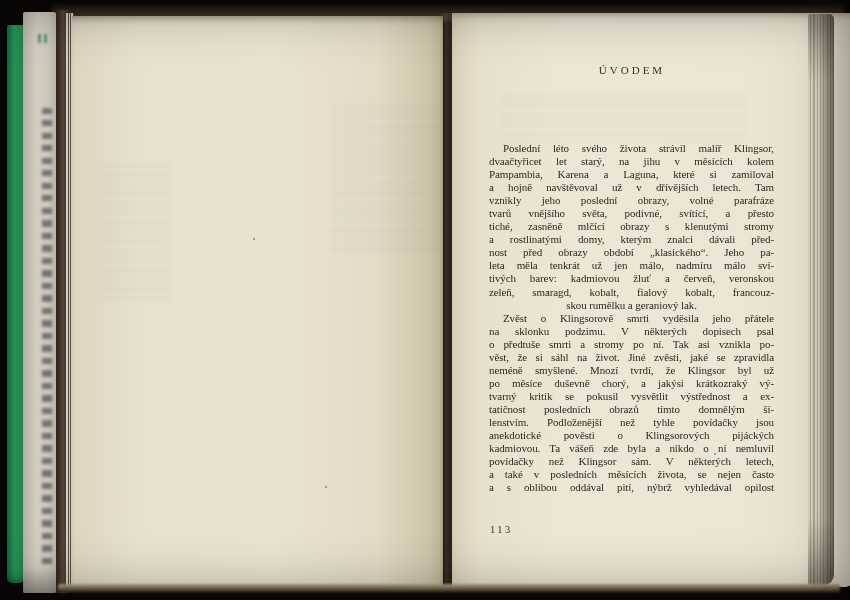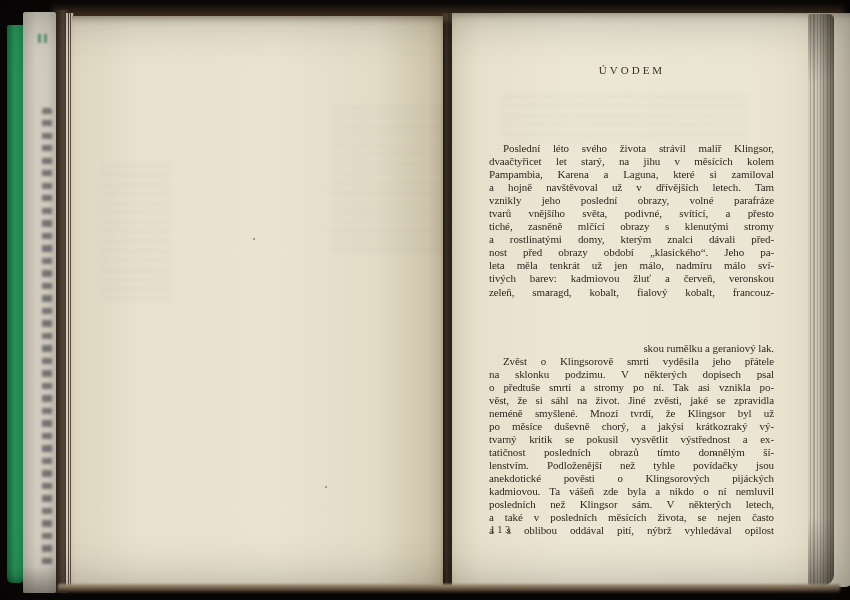--- a/index.html
+++ b/index.html
@@ -85,21 +85,21 @@
     text-align:center;font-size:11px;letter-spacing:3px;color:#3c3126;
   }
   .bodytext{
     position:absolute;left:37px;top:129px;width:285px;color:#312720;
   }
   .tline{
     height:13.05px;line-height:13.05px;font-size:11px;
     letter-spacing:-0.1px;text-align:justify;overflow:hidden;
   }
   .tline::after{content:"";display:inline-block;width:100%;height:0;}
-  .tline.end{text-align:right;margin-top:43px;}
+  .tline.end{text-align:center;}
   .tline.end::after{display:none;}
   .tline.first{text-indent:14px;}
   .pagenum{
     position:absolute;left:38px;top:511px;width:284px;
     text-align:left;font-size:10.5px;letter-spacing:2.5px;color:#3a2f25;
   }
   
   .ghost{
     position:absolute;pointer-events:none;opacity:.06;filter:blur(2.5px);
     background:repeating-linear-gradient(180deg,#3c4660 0 3px,transparent 3px 9.5px);
@@ -174,21 +174,21 @@
         <div class="tline">na sklonku podzimu. V některých dopisech psal</div>
         <div class="tline">o předtuše smrti a stromy po ní. Tak asi vznikla po-</div>
         <div class="tline">věst, že si sáhl na život. Jiné zvěsti, jaké se zpravidla</div>
         <div class="tline">neméně smyšlené. Mnozí tvrdí, že Klingsor byl už</div>
         <div class="tline">po měsíce duševně chorý, a jakýsi krátkozraký vý-</div>
         <div class="tline">tvarný kritik se pokusil vysvětlit výstřednost a ex-</div>
         <div class="tline">tatičnost posledních obrazů tímto domnělým ší-</div>
         <div class="tline">lenstvím. Podloženější než tyhle povídačky jsou</div>
         <div class="tline">anekdotické pověsti o Klingsorových pijáckých</div>
         <div class="tline">kadmiovou. Ta vášeň zde byla a nikdo o ní nemluvil</div>
-        <div class="tline">posledních než Klingsor sám. V některých letech,</div>
+        <div class="tline">povídačky než Klingsor sám. V některých letech,</div>
         <div class="tline">a také v posledních měsících života, se nejen často</div>
         <div class="tline">a s oblibou oddával pití, nýbrž vyhledával opilost</div>
       </div>
     <div class="pagenum">113</div>
     <div class="speck" style="left:95px;top:278px"></div>
     <div class="speck" style="left:262px;top:440px"></div>
   </div>
 
   <div class="stack-right"></div>
   <div class="bottom-edge"></div>

